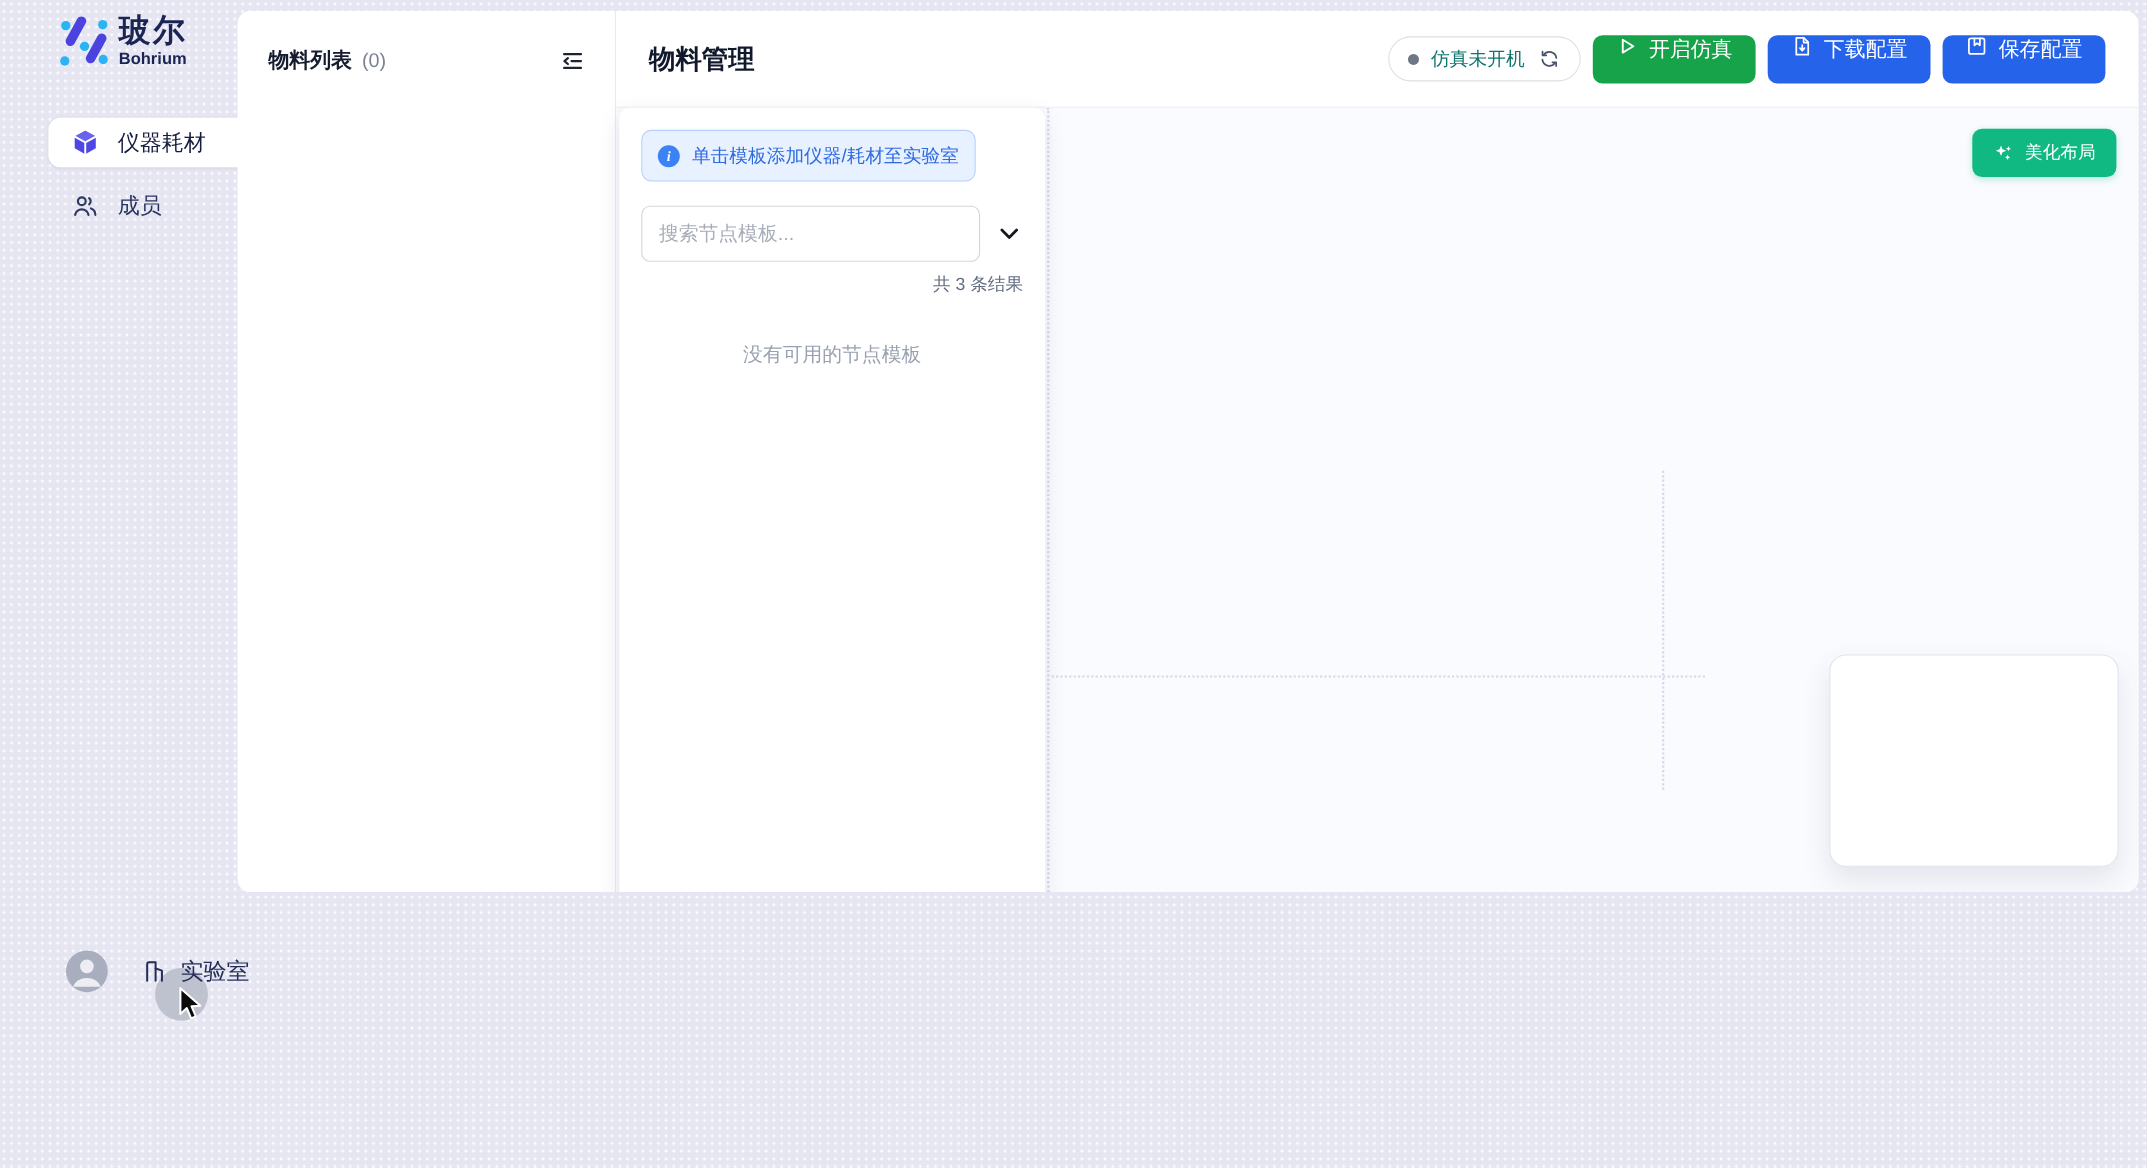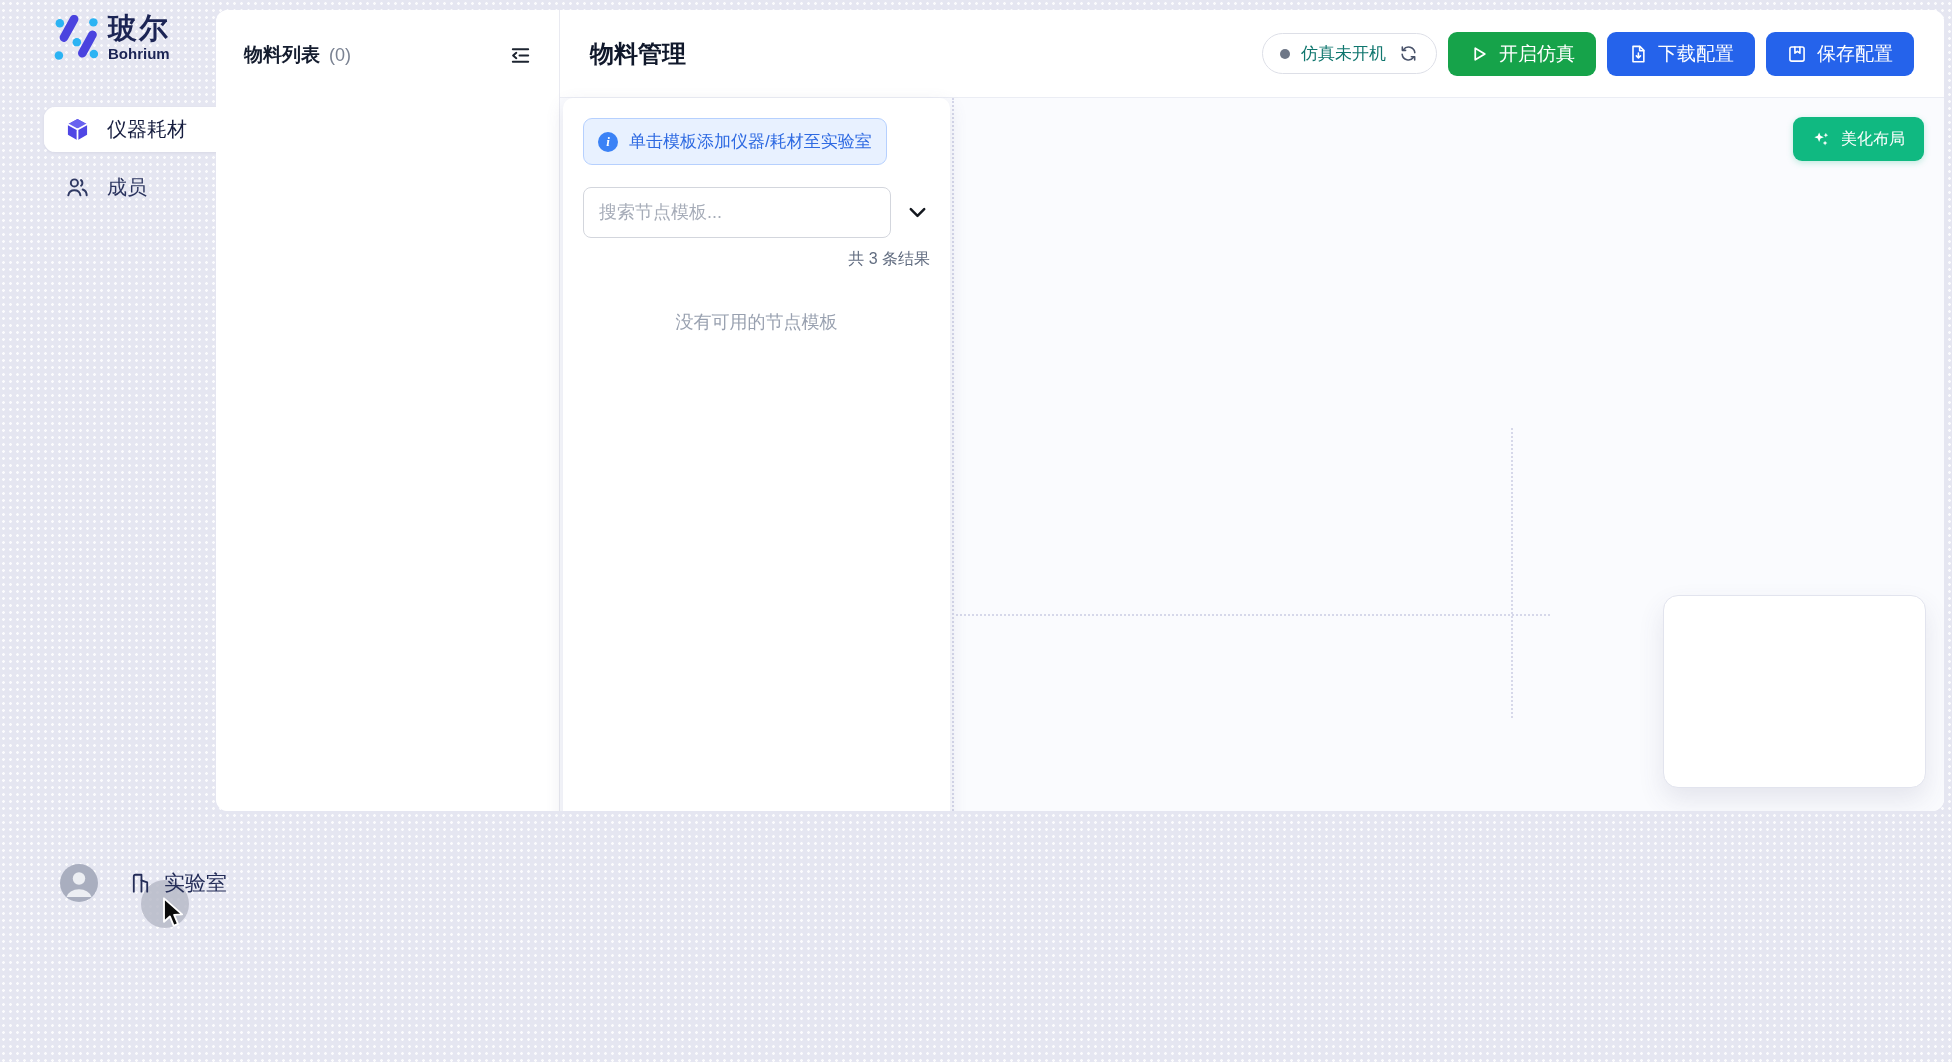--- a/index.html
+++ b/index.html
@@ -62,21 +62,21 @@
 
   .status-pill {
     height:41px; display:flex; align-items:center; gap:11px; padding:0 17px;
     border:1px solid #dddfe7; border-radius:21px; background:#fff; cursor:default;
   }
   .status-dot { width:10px; height:10px; border-radius:50%; background:#6e7787; }
   .status-text { font-size:17px; color:#0f766e; }
   .refresh-btn { width:22px; height:22px; display:flex; align-items:center; justify-content:center; cursor:pointer; }
 
   .btn {
-    height:44px; border:none; border-radius:9px; display:flex; align-items:center; gap:10px;
+    height:44px; border:none; border-radius:9px; display:flex; gap:10px;
     padding:0 21px; color:#fff; font-size:19px; font-weight:500; cursor:pointer;
     font-family:Liberation Serif, serif;
   }
   .btn-green { background:#16a34a; }
   .btn-blue  { background:#2563eb; }
 
   
   .canvas { position:relative; flex:1; background:#fafbfe; min-width:0; }
 
   .guide-v1 { position:absolute; left:392px; top:0; bottom:0; width:0; border-left:2px dotted #d6d8ea; }

